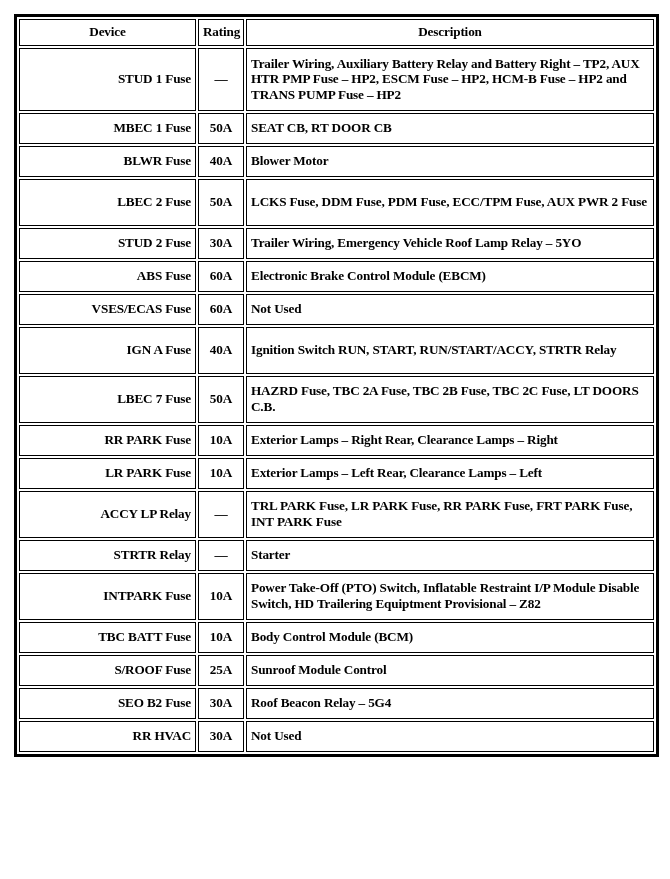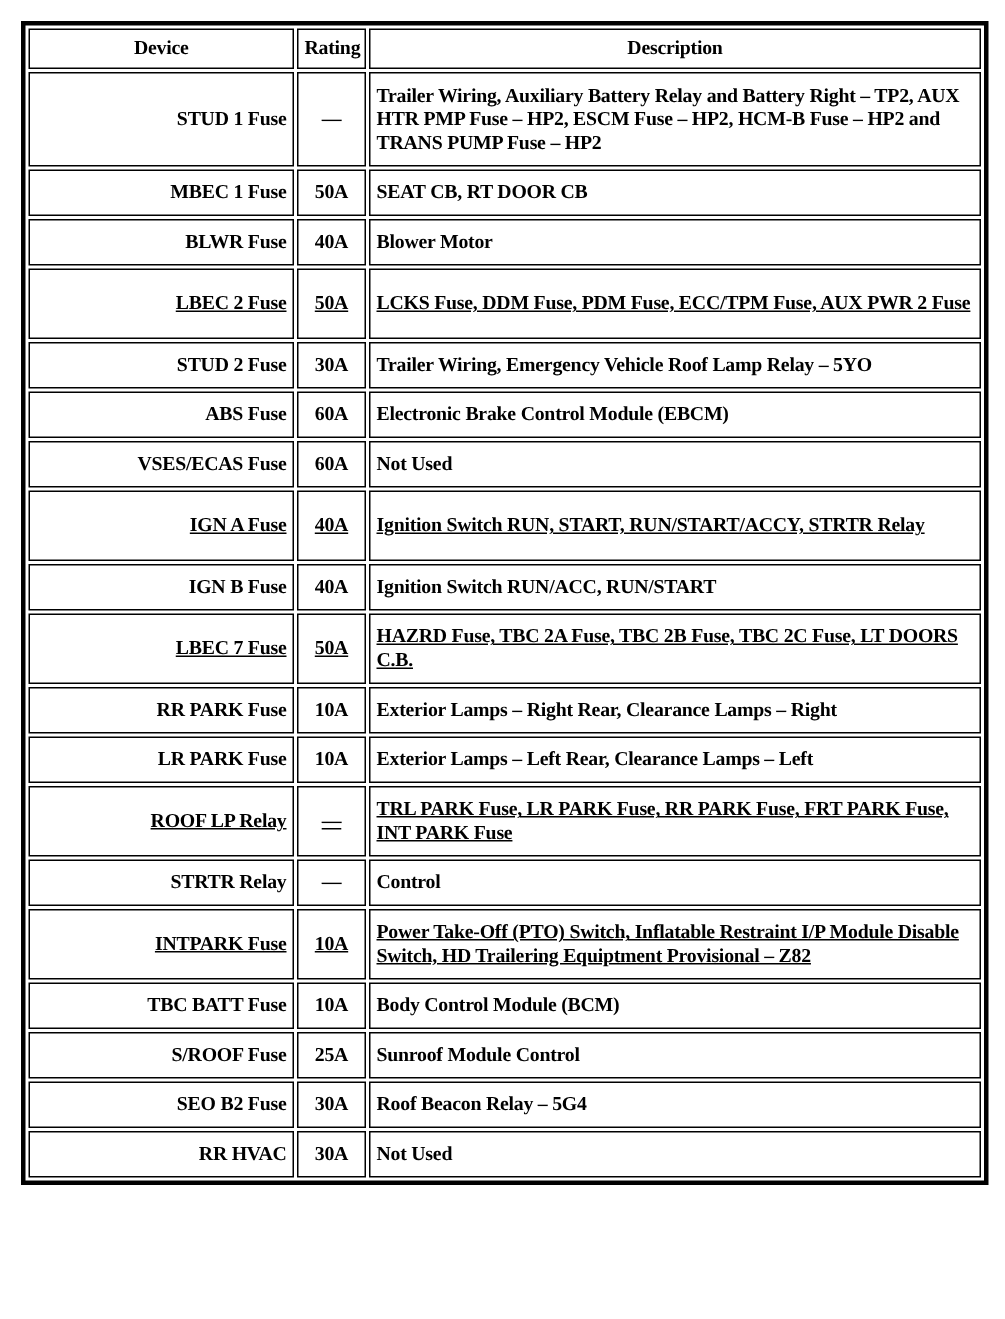--- a/index.html
+++ b/index.html
@@ -59,21 +59,21 @@
   }
   td.cell-rating {
     text-align: center;
   }
   td.cell-desc {
     text-align: left;
   }
 
   
   tr.r1 td { height: 24px; }
-  tr.r2 td { height: 40px; text-decoration: underline; }
+  tr.r2 td { height: 40px; }
   tr.r3 td { height: 56px; margin-left: 10px; }
 </style>
 </head>
 <body>
 
 <div id="fuse-table-wrap">
   <table class="fuse-table">
     <colgroup>
       <col class="col-device">
       <col class="col-rating">
@@ -120,49 +120,44 @@
         <tr class="r1">
           <td class="cell-device">VSES/ECAS Fuse</td>
           <td class="cell-rating">60A</td>
           <td class="cell-desc">Not Used</td>
         </tr>
         <tr class="r2">
           <td class="cell-device">IGN A Fuse</td>
           <td class="cell-rating">40A</td>
           <td class="cell-desc">Ignition Switch RUN, START, RUN/START/ACCY, STRTR Relay</td>
         </tr>
-        <tr class="r1">
-          <td class="cell-device">IGN B Fuse</td>
-          <td class="cell-rating">40A</td>
-          <td class="cell-desc">Ignition Switch RUN/ACC, RUN/START</td>
-        </tr>
         <tr class="r2">
           <td class="cell-device">LBEC 7 Fuse</td>
           <td class="cell-rating">50A</td>
           <td class="cell-desc">HAZRD Fuse, TBC 2A Fuse, TBC 2B Fuse, TBC 2C Fuse, LT DOORS C.B.</td>
         </tr>
         <tr class="r1">
           <td class="cell-device">RR PARK Fuse</td>
           <td class="cell-rating">10A</td>
           <td class="cell-desc">Exterior Lamps – Right Rear, Clearance Lamps – Right</td>
         </tr>
         <tr class="r1">
           <td class="cell-device">LR PARK Fuse</td>
           <td class="cell-rating">10A</td>
           <td class="cell-desc">Exterior Lamps – Left Rear, Clearance Lamps – Left</td>
         </tr>
         <tr class="r2">
-          <td class="cell-device">ROOF LP Relay</td>
+          <td class="cell-device">ACCY LP Relay</td>
           <td class="cell-rating">—</td>
           <td class="cell-desc">TRL PARK Fuse, LR PARK Fuse, RR PARK Fuse, FRT PARK Fuse, INT PARK Fuse</td>
         </tr>
         <tr class="r1">
           <td class="cell-device">STRTR Relay</td>
           <td class="cell-rating">—</td>
-          <td class="cell-desc">Control</td>
+          <td class="cell-desc">Starter</td>
         </tr>
         <tr class="r2">
           <td class="cell-device">INTPARK Fuse</td>
           <td class="cell-rating">10A</td>
           <td class="cell-desc">Power Take-Off (PTO) Switch, Inflatable Restraint I/P Module Disable Switch, HD Trailering Equiptment Provisional – Z82</td>
         </tr>
         <tr class="r1">
           <td class="cell-device">TBC BATT Fuse</td>
           <td class="cell-rating">10A</td>
           <td class="cell-desc">Body Control Module (BCM)</td>

